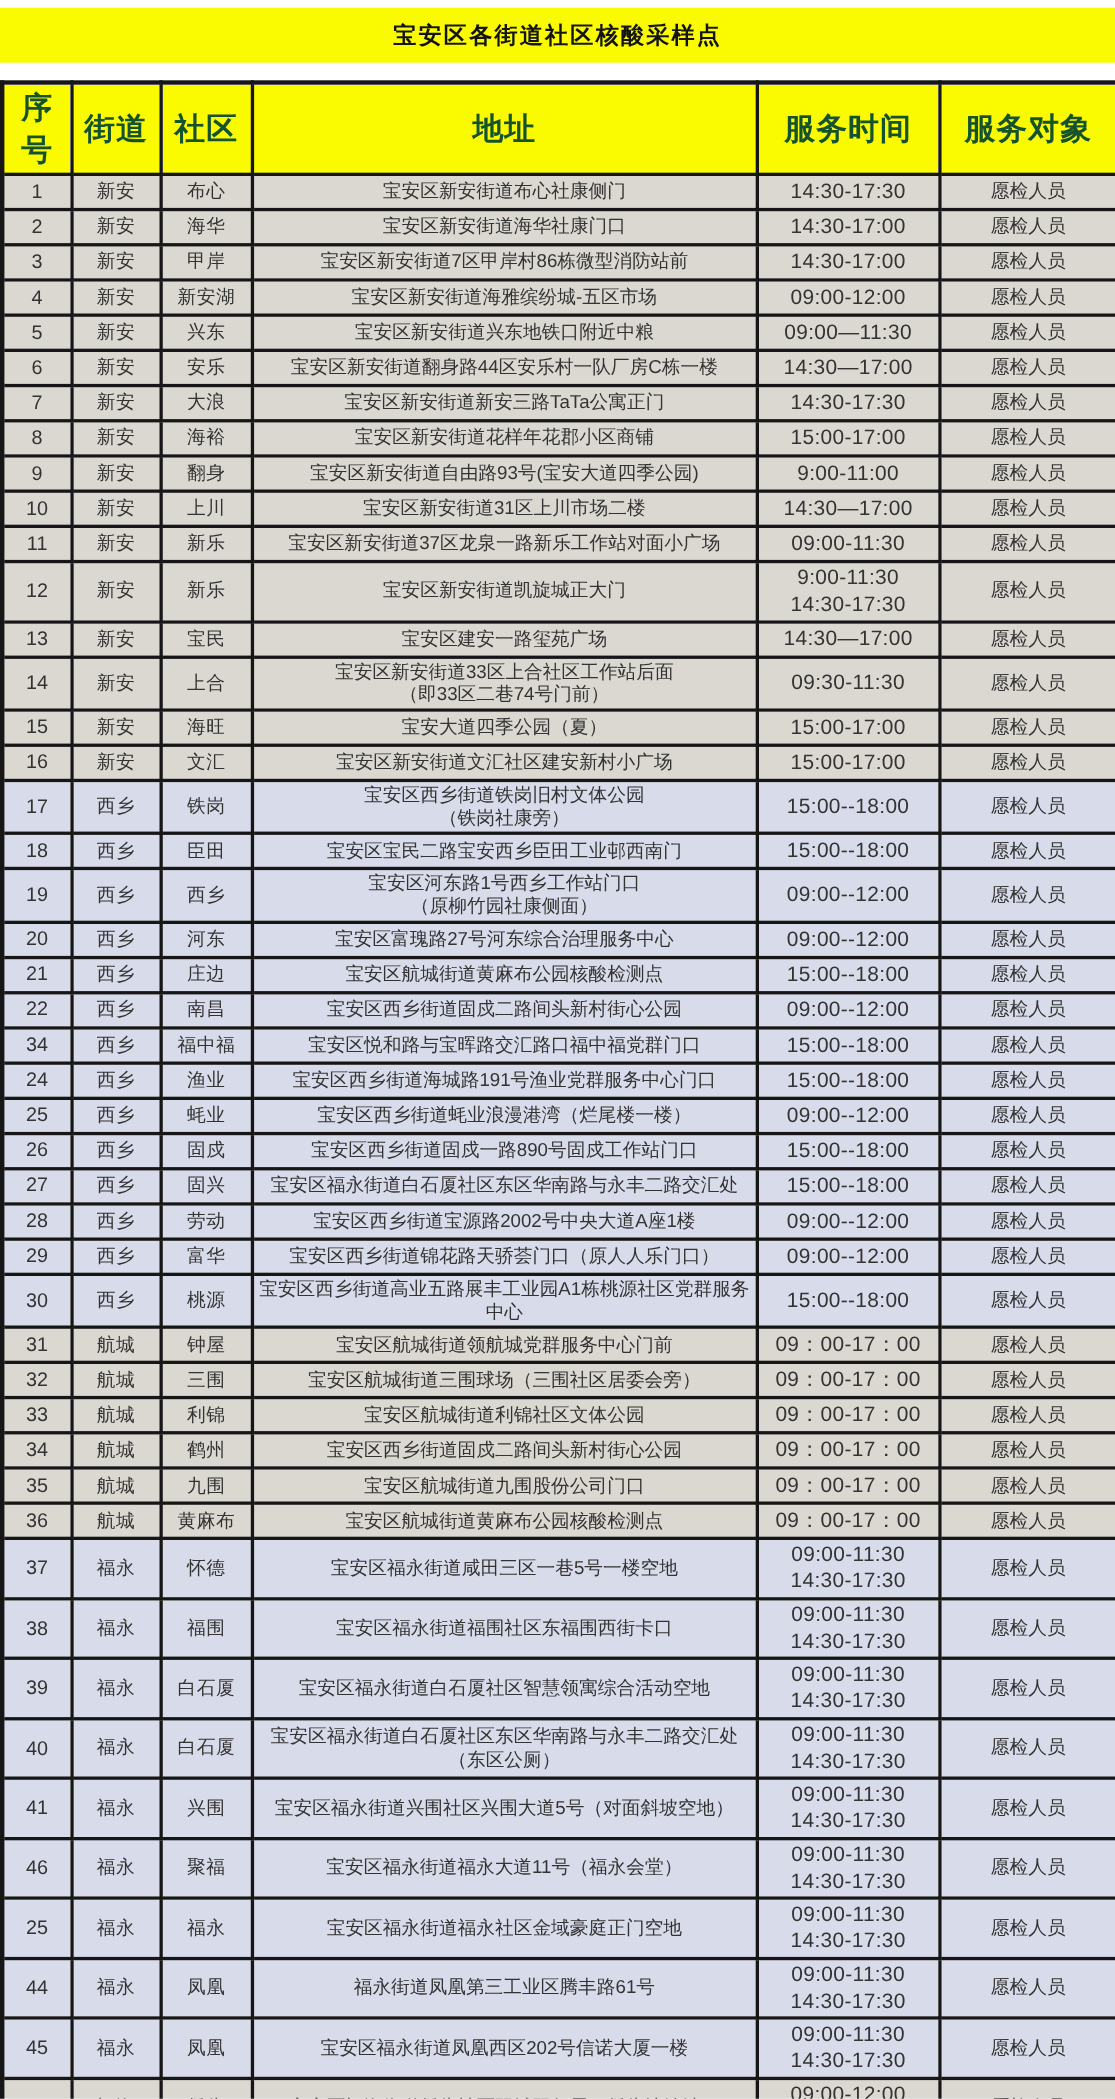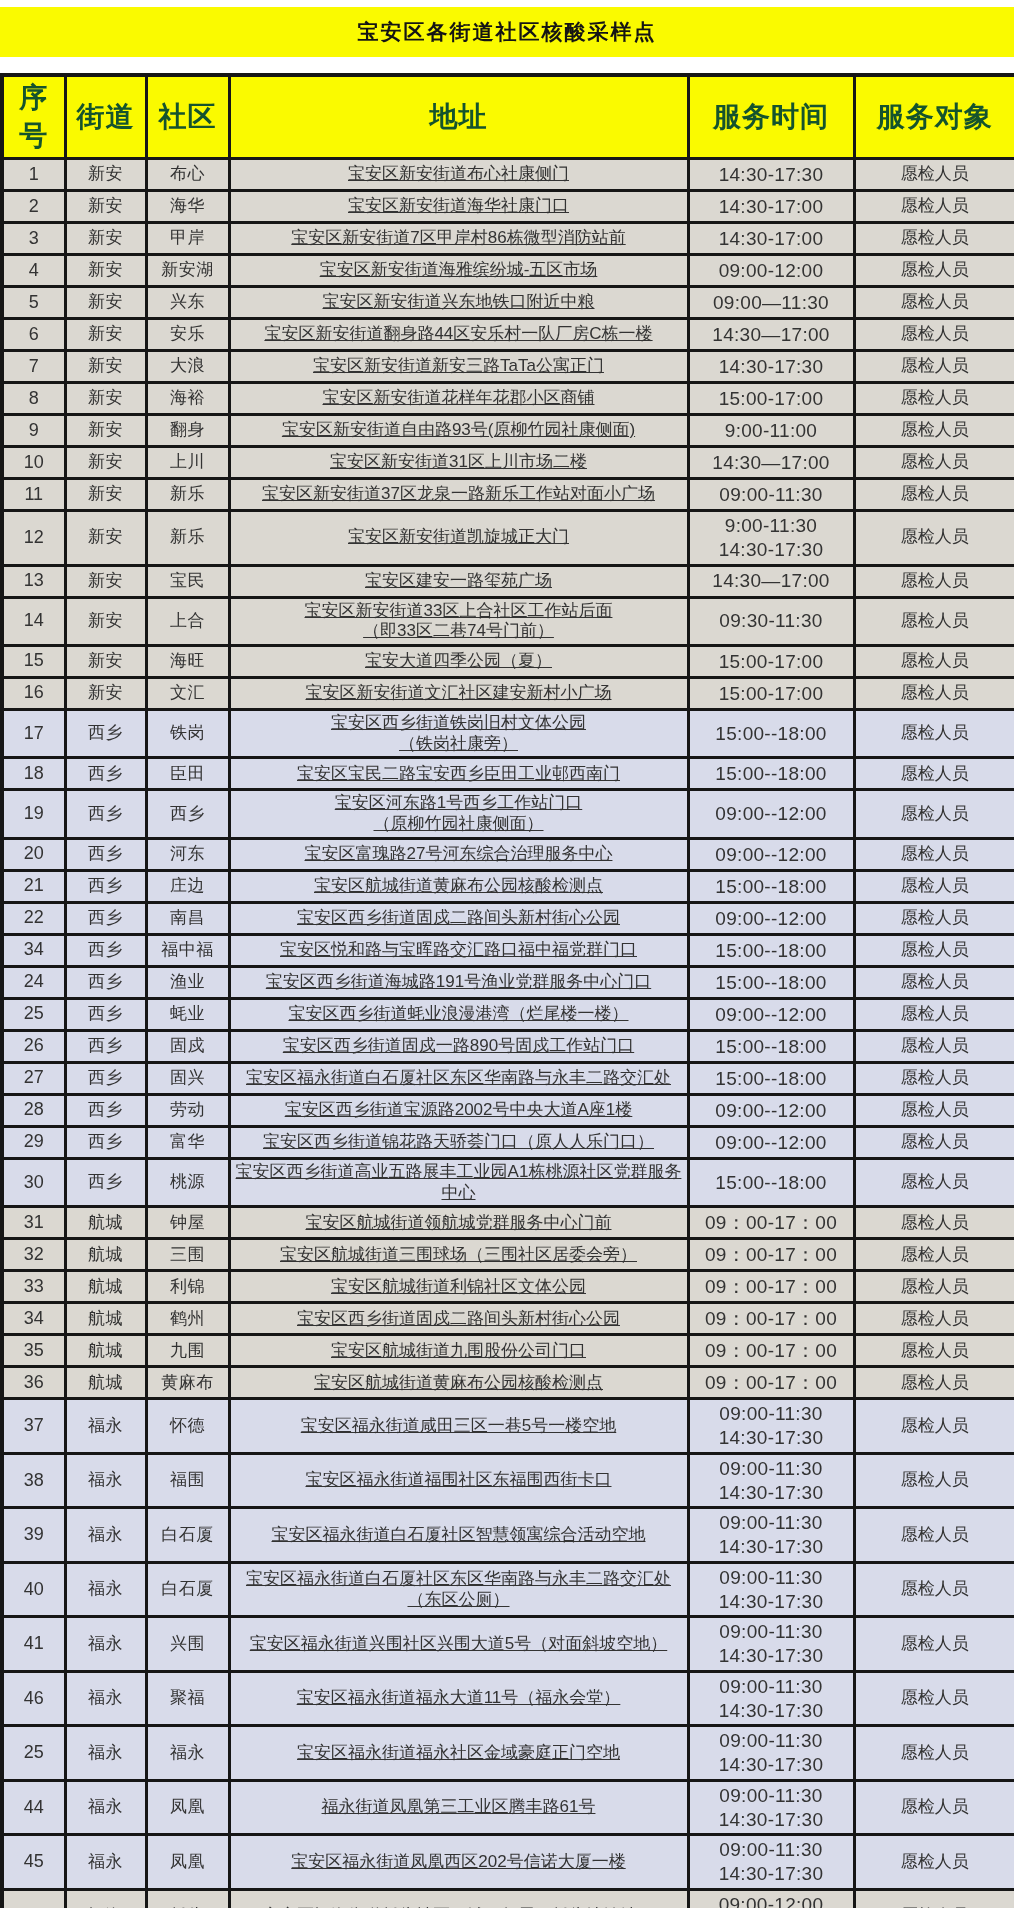--- a/index.html
+++ b/index.html
@@ -30,21 +30,21 @@
     padding:2px 3px;overflow:hidden;
   }
   thead th{
     background:var(--yellow);height:66px;
     font-size:28px;font-weight:bold;color:#14532d;letter-spacing:1px;
   }
   tbody tr{height:32px;}
   td{font-size:17px;line-height:1.22;}
   td.c-no{font-size:18px;}
   td.c-street,td.c-comm{letter-spacing:0.5px;}
-  td.c-addr{white-space:pre-line;padding:2px 0;text-decoration:underline;}
+  td.c-addr{white-space:pre-line;padding:2px 0;}
   td.c-time{font-size:19px;white-space:pre-line;line-height:1.25;letter-spacing:0.3px;margin-left:16px;}
   td.c-target{font-size:17px;}
   tr.beige td{background:var(--beige);}
   tr.blue td{background:var(--blue);}
 </style>
 </head>
 <body>
 
 <div class="title-band">宝安区各街道社区核酸采样点</div>
 
@@ -129,21 +129,21 @@
     <td class="c-street">新安</td>
     <td class="c-comm">海裕</td>
     <td class="c-addr">宝安区新安街道花样年花郡小区商铺</td>
     <td class="c-time">15:00-17:00</td>
     <td class="c-target">愿检人员</td>
   </tr>
       <tr class="beige">
     <td class="c-no">9</td>
     <td class="c-street">新安</td>
     <td class="c-comm">翻身</td>
-    <td class="c-addr">宝安区新安街道自由路93号(原柳竹园社康侧面)</td>
+    <td class="c-addr">宝安区新安街道自由路93号(宝安大道四季公园)</td>
     <td class="c-time">9:00-11:00</td>
     <td class="c-target">愿检人员</td>
   </tr>
       <tr class="beige">
     <td class="c-no">10</td>
     <td class="c-street">新安</td>
     <td class="c-comm">上川</td>
     <td class="c-addr">宝安区新安街道31区上川市场二楼</td>
     <td class="c-time">14:30—17:00</td>
     <td class="c-target">愿检人员</td>

